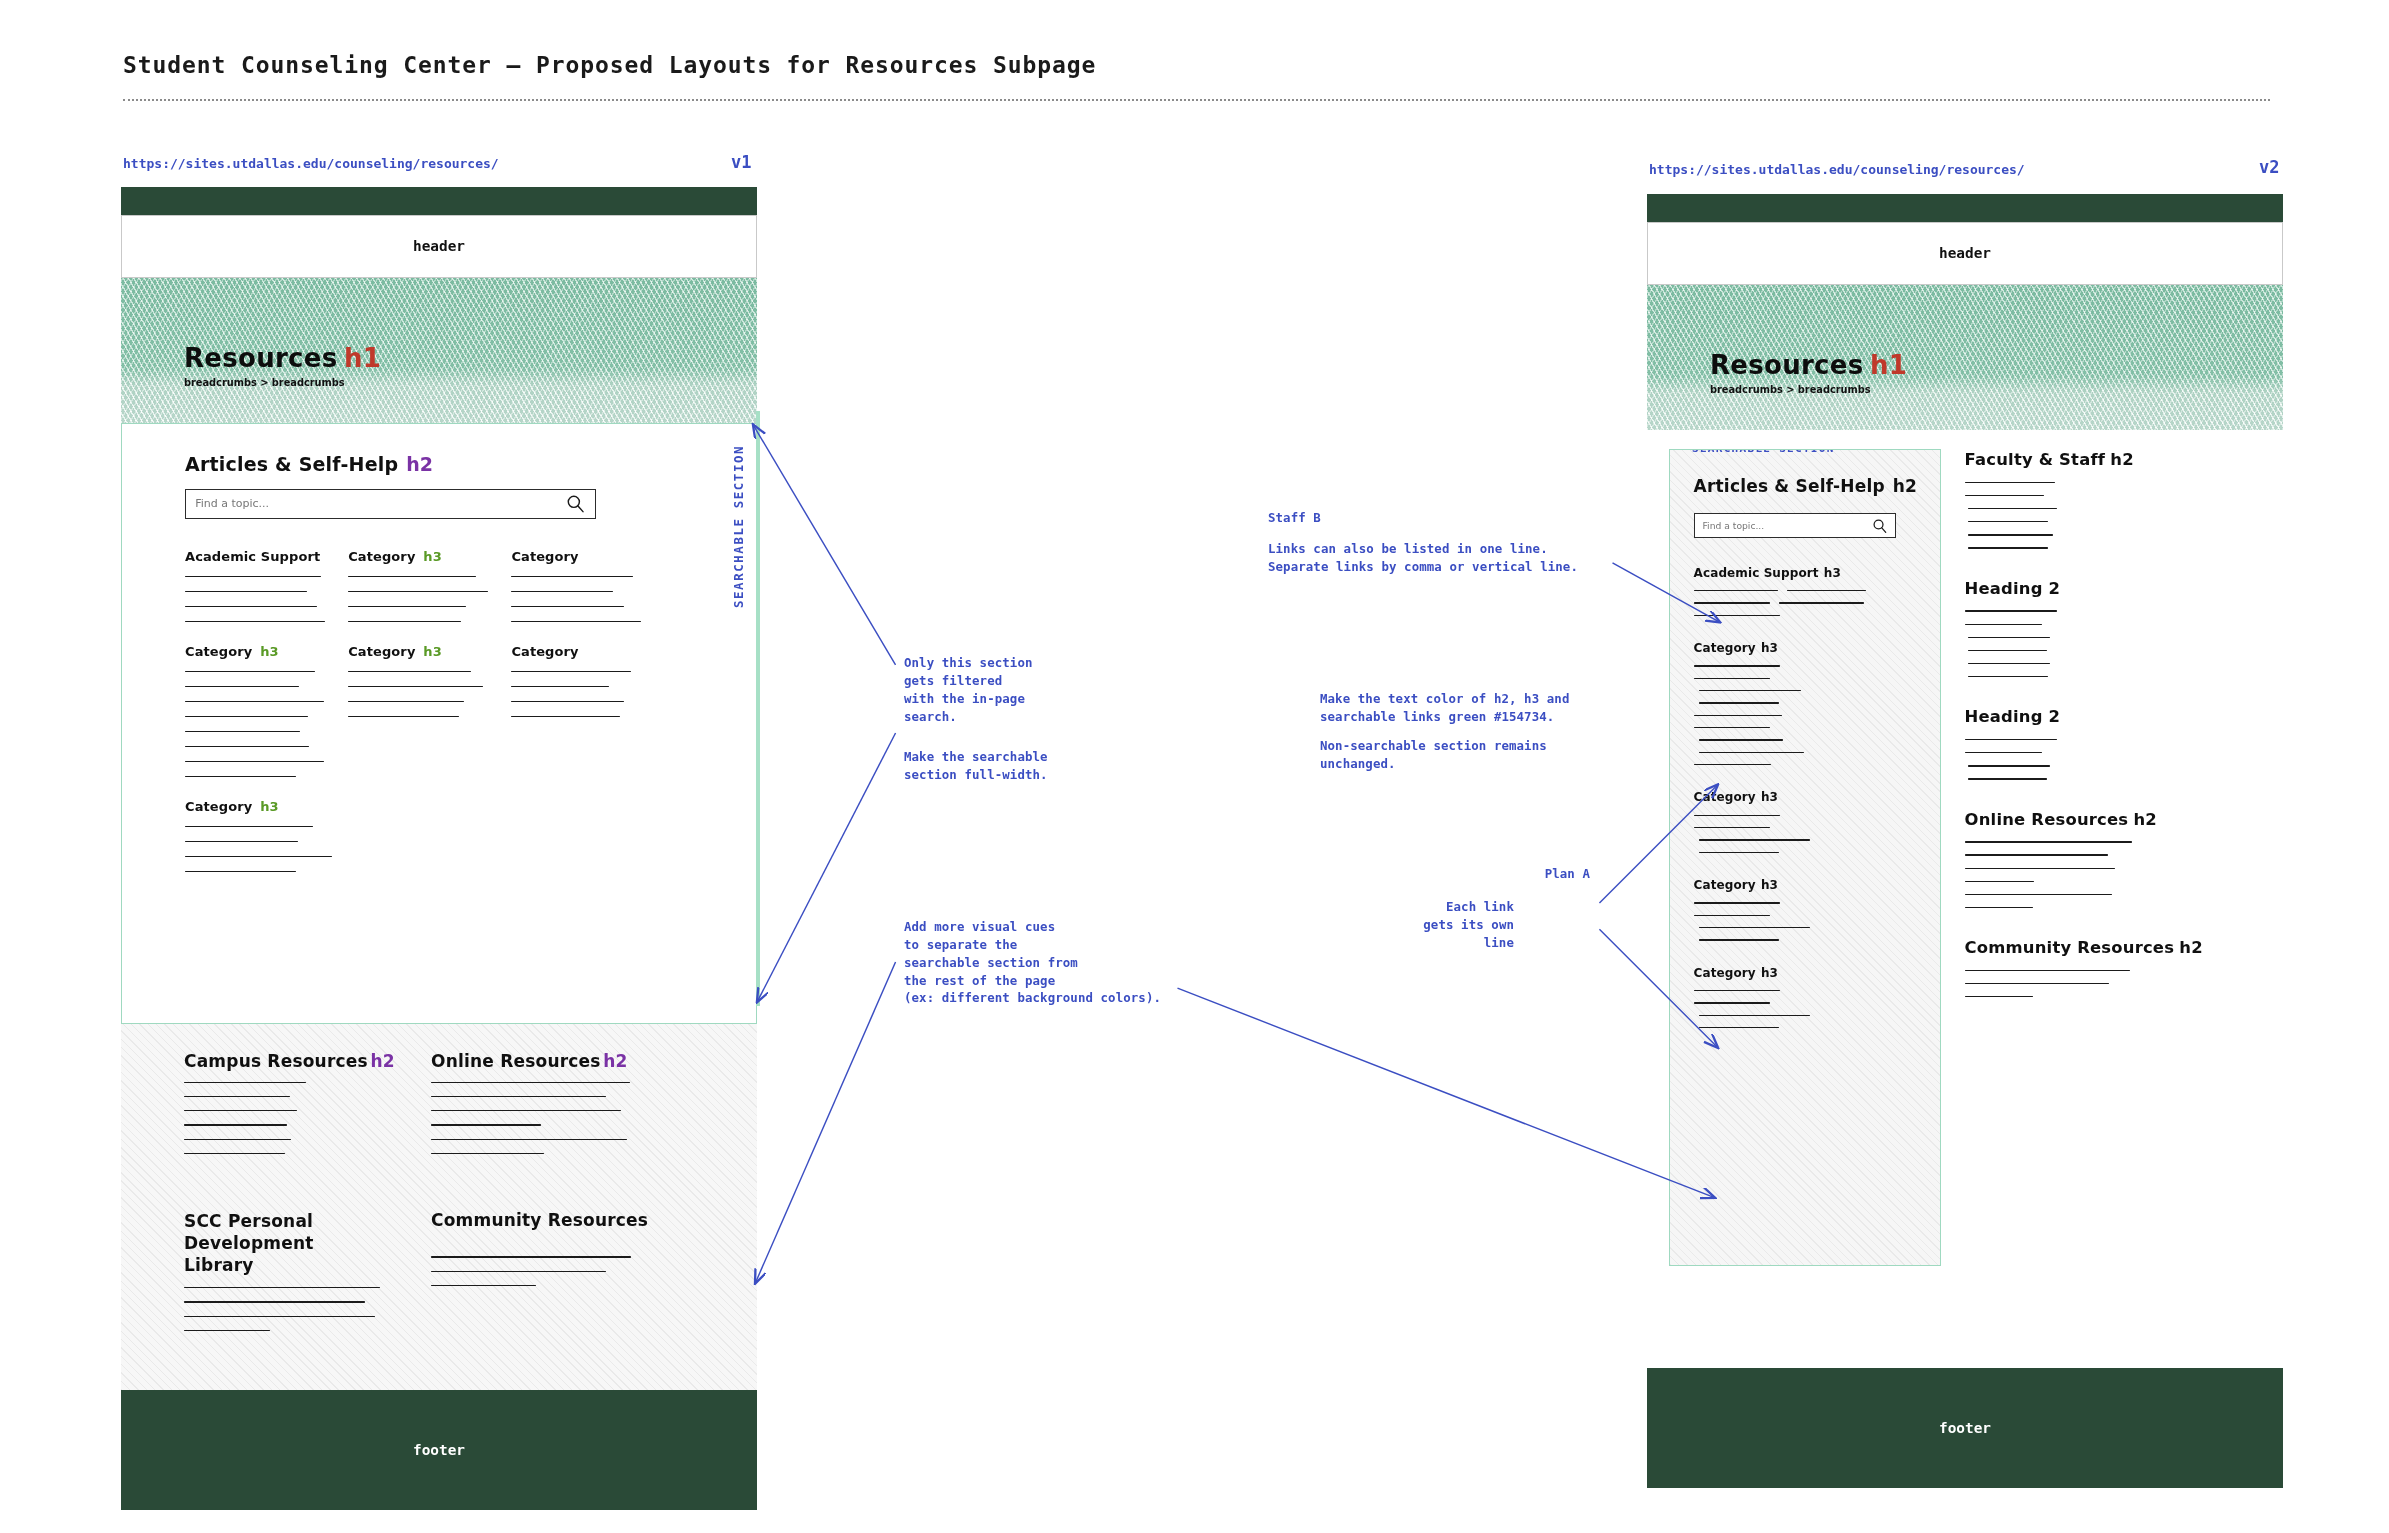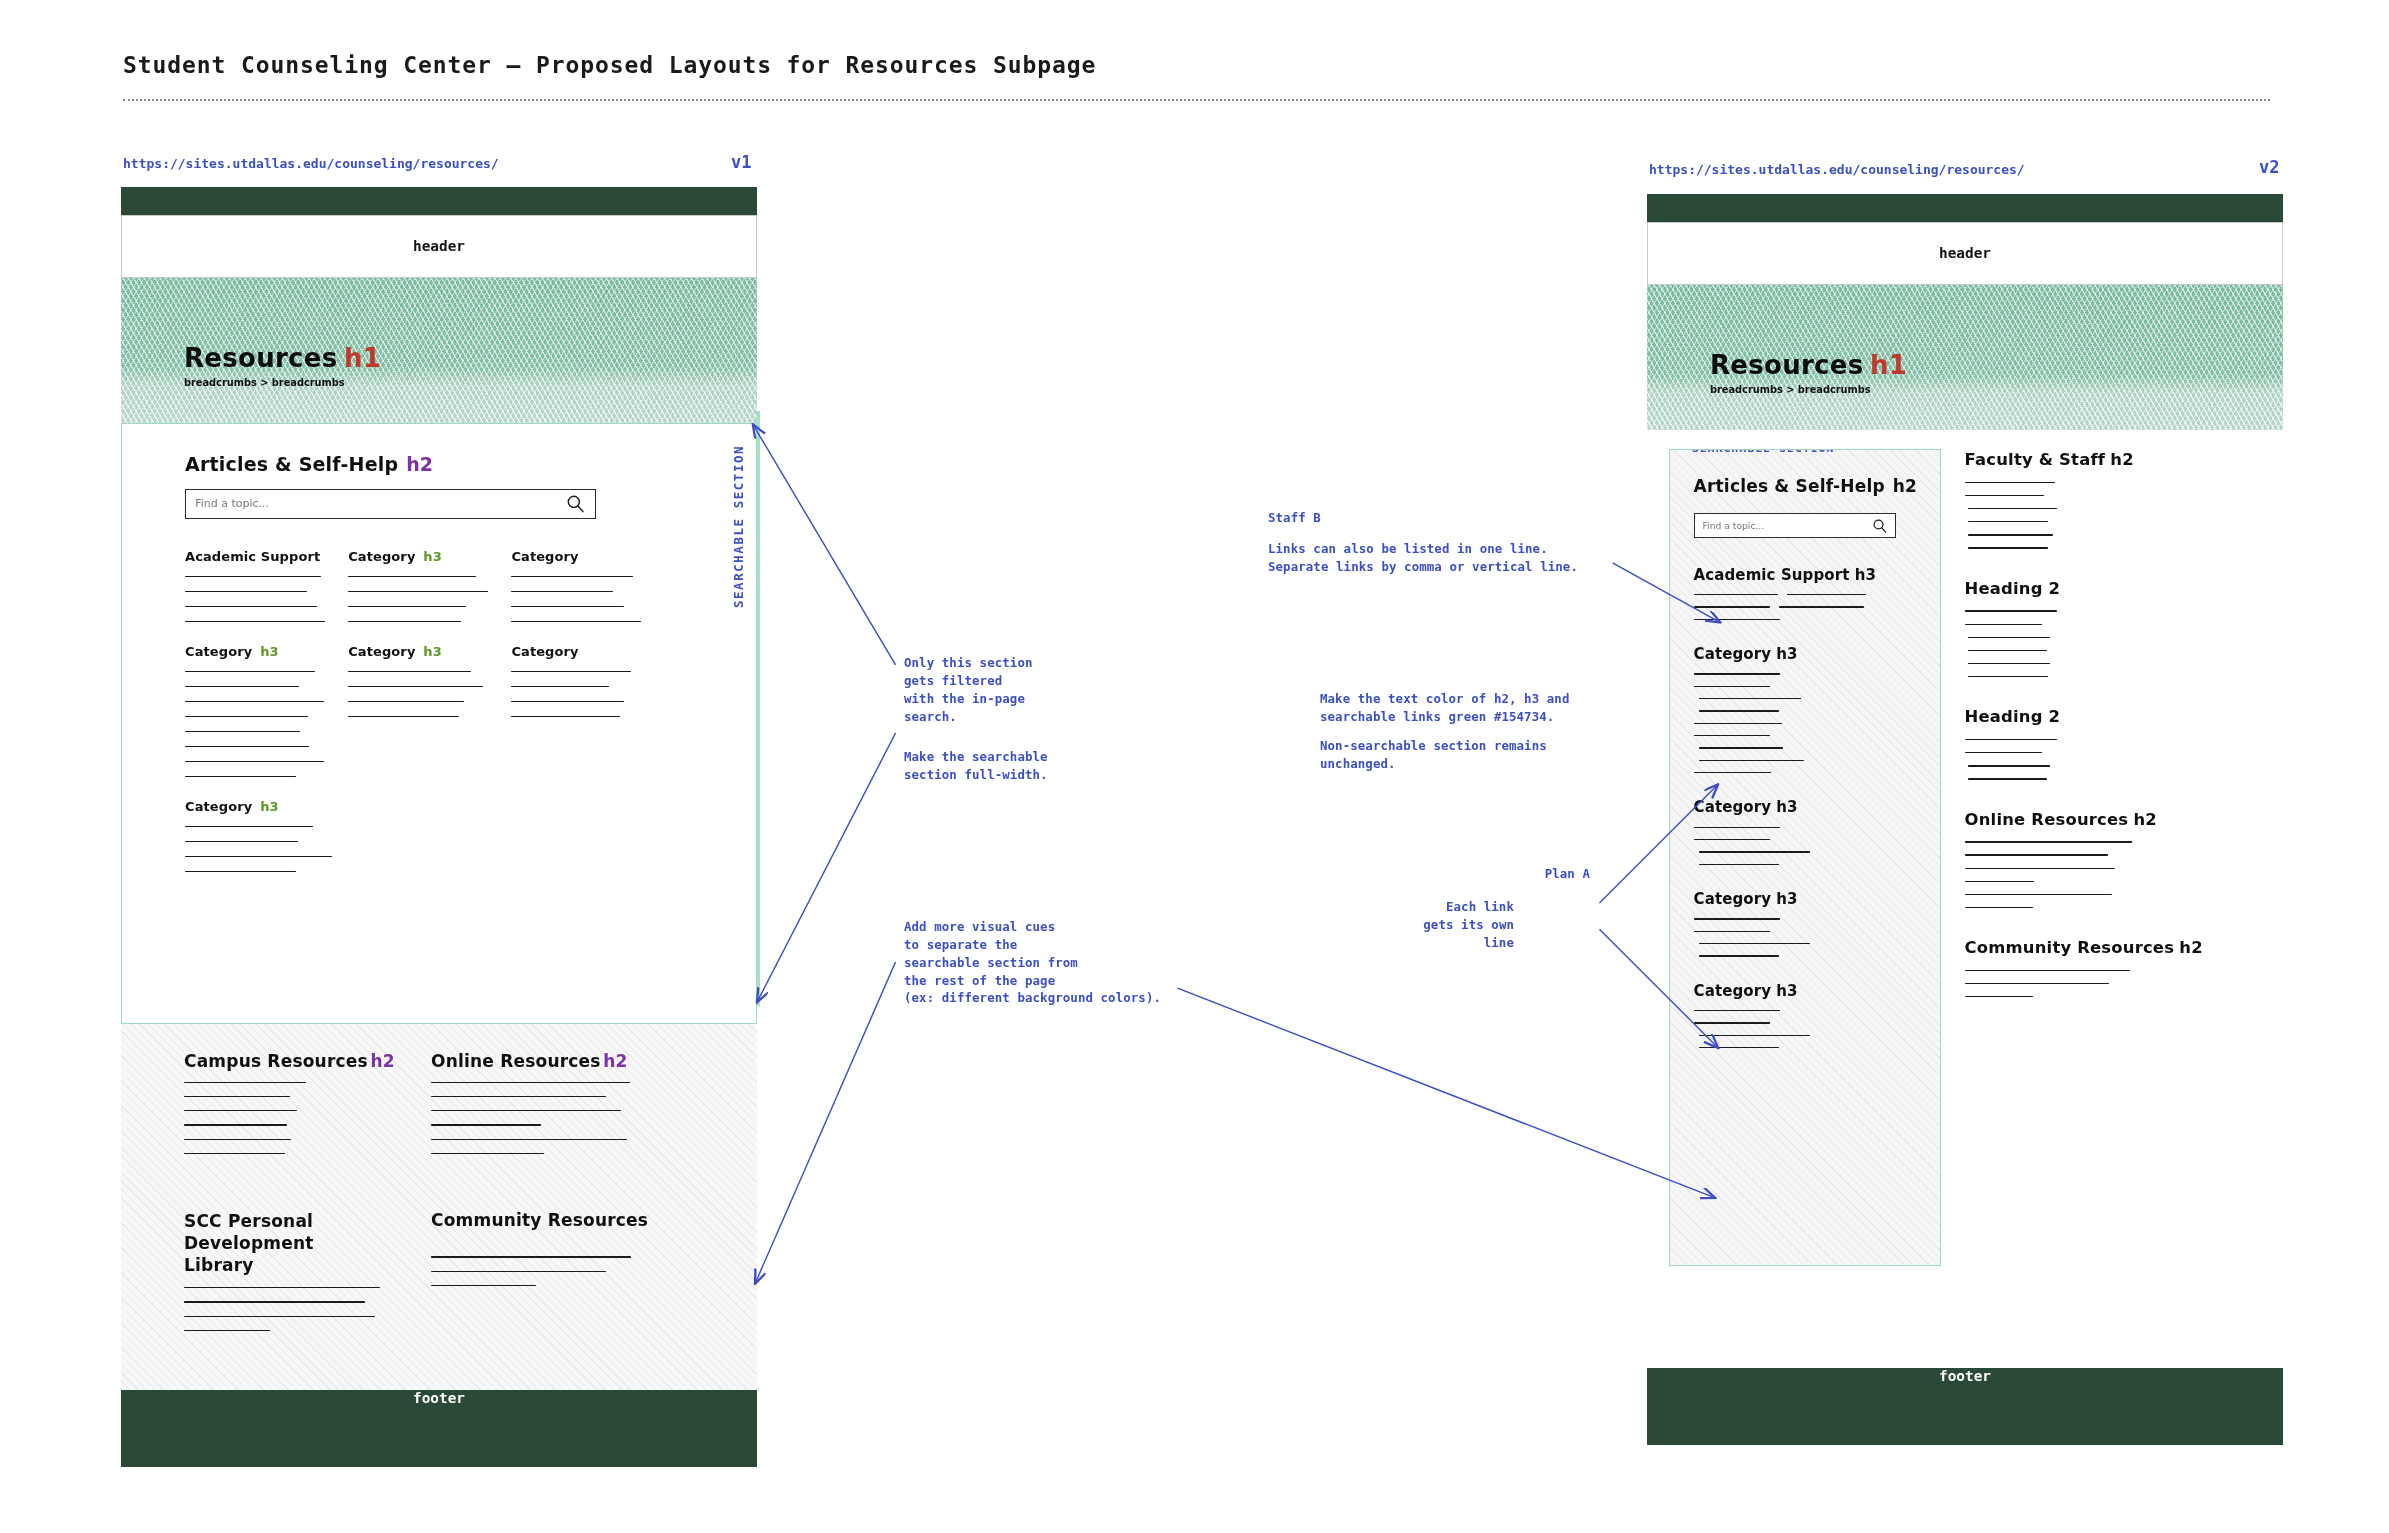--- a/index.html
+++ b/index.html
@@ -116,21 +116,21 @@
       rgba(0,0,0,.055) 0 1px, rgba(0,0,0,0) 1px 5.9px);
   }
   .lower-grid { display:flex; gap:31px; }
   .lower-col { width:216px; }
   .lower-col .h2line { font-size:17px; margin-bottom:10.5px; }
   .lower-col .h2line .tag { margin-left:2.6px; }
   .lower-col .ln { margin-bottom:13px; }
   .lower-row2 { margin-top:43px; }
 
   .footer {
-    height:77px; background:#2a4a37; display:flex; justify-content:center;
+    height:120px; background:#2a4a37; display:flex; align-items:center; justify-content:center;
   }
   .footer span {
     font-family:"DejaVu Sans Mono","Liberation Mono",monospace;
     font-size:14.4px; font-weight:700; color:#fff;
   }
 
   
   .vrail {
     position:absolute; left:756px; top:411px; width:3.9px; height:595px;
     background:#a7e0c6;
@@ -163,21 +163,21 @@
   .v2-left .h2line .tag { color:#111; }
   .mini-search {
     width:202px; height:25px; border:1.3px solid #2c2c2c; background:#fff;
     display:flex; align-items:center; padding:0 7.9px; position:relative;
     margin-bottom:27.5px;
   }
   .mini-search .ph {
     font-family:"DejaVu Sans","Liberation Sans",sans-serif; font-size:9.2px; color:#777;
   }
   .mini-search .mag { position:absolute; right:7.2px; top:3.9px; }
-  .v2-left .h3line { font-size:15px; margin-bottom:10.5px; }
+  .v2-left .h3line { font-size:12px; margin-bottom:10.5px; }
   .v2-left .h3line .tag { color:#111; margin-left:5.2px; }
   .v2-left .ln { margin-bottom:11px; }
   .v2-left .cat-block { margin-bottom:25px; }
   .pairrow { display:flex; gap:9.2px; margin-bottom:11px; }
   .pairrow .ln { flex:1; margin-bottom:0; }
 
   .v2-right { width:308px; margin-left:23.6px; }
   .v2-right .h2line { font-size:16.4px; margin-bottom:11.8px; line-height:1.28; white-space:normal; }
   .v2-right .h2line .tag { color:#111; margin-left:5.2px; }
   .v2-right .ln { margin-bottom:11.8px; }

